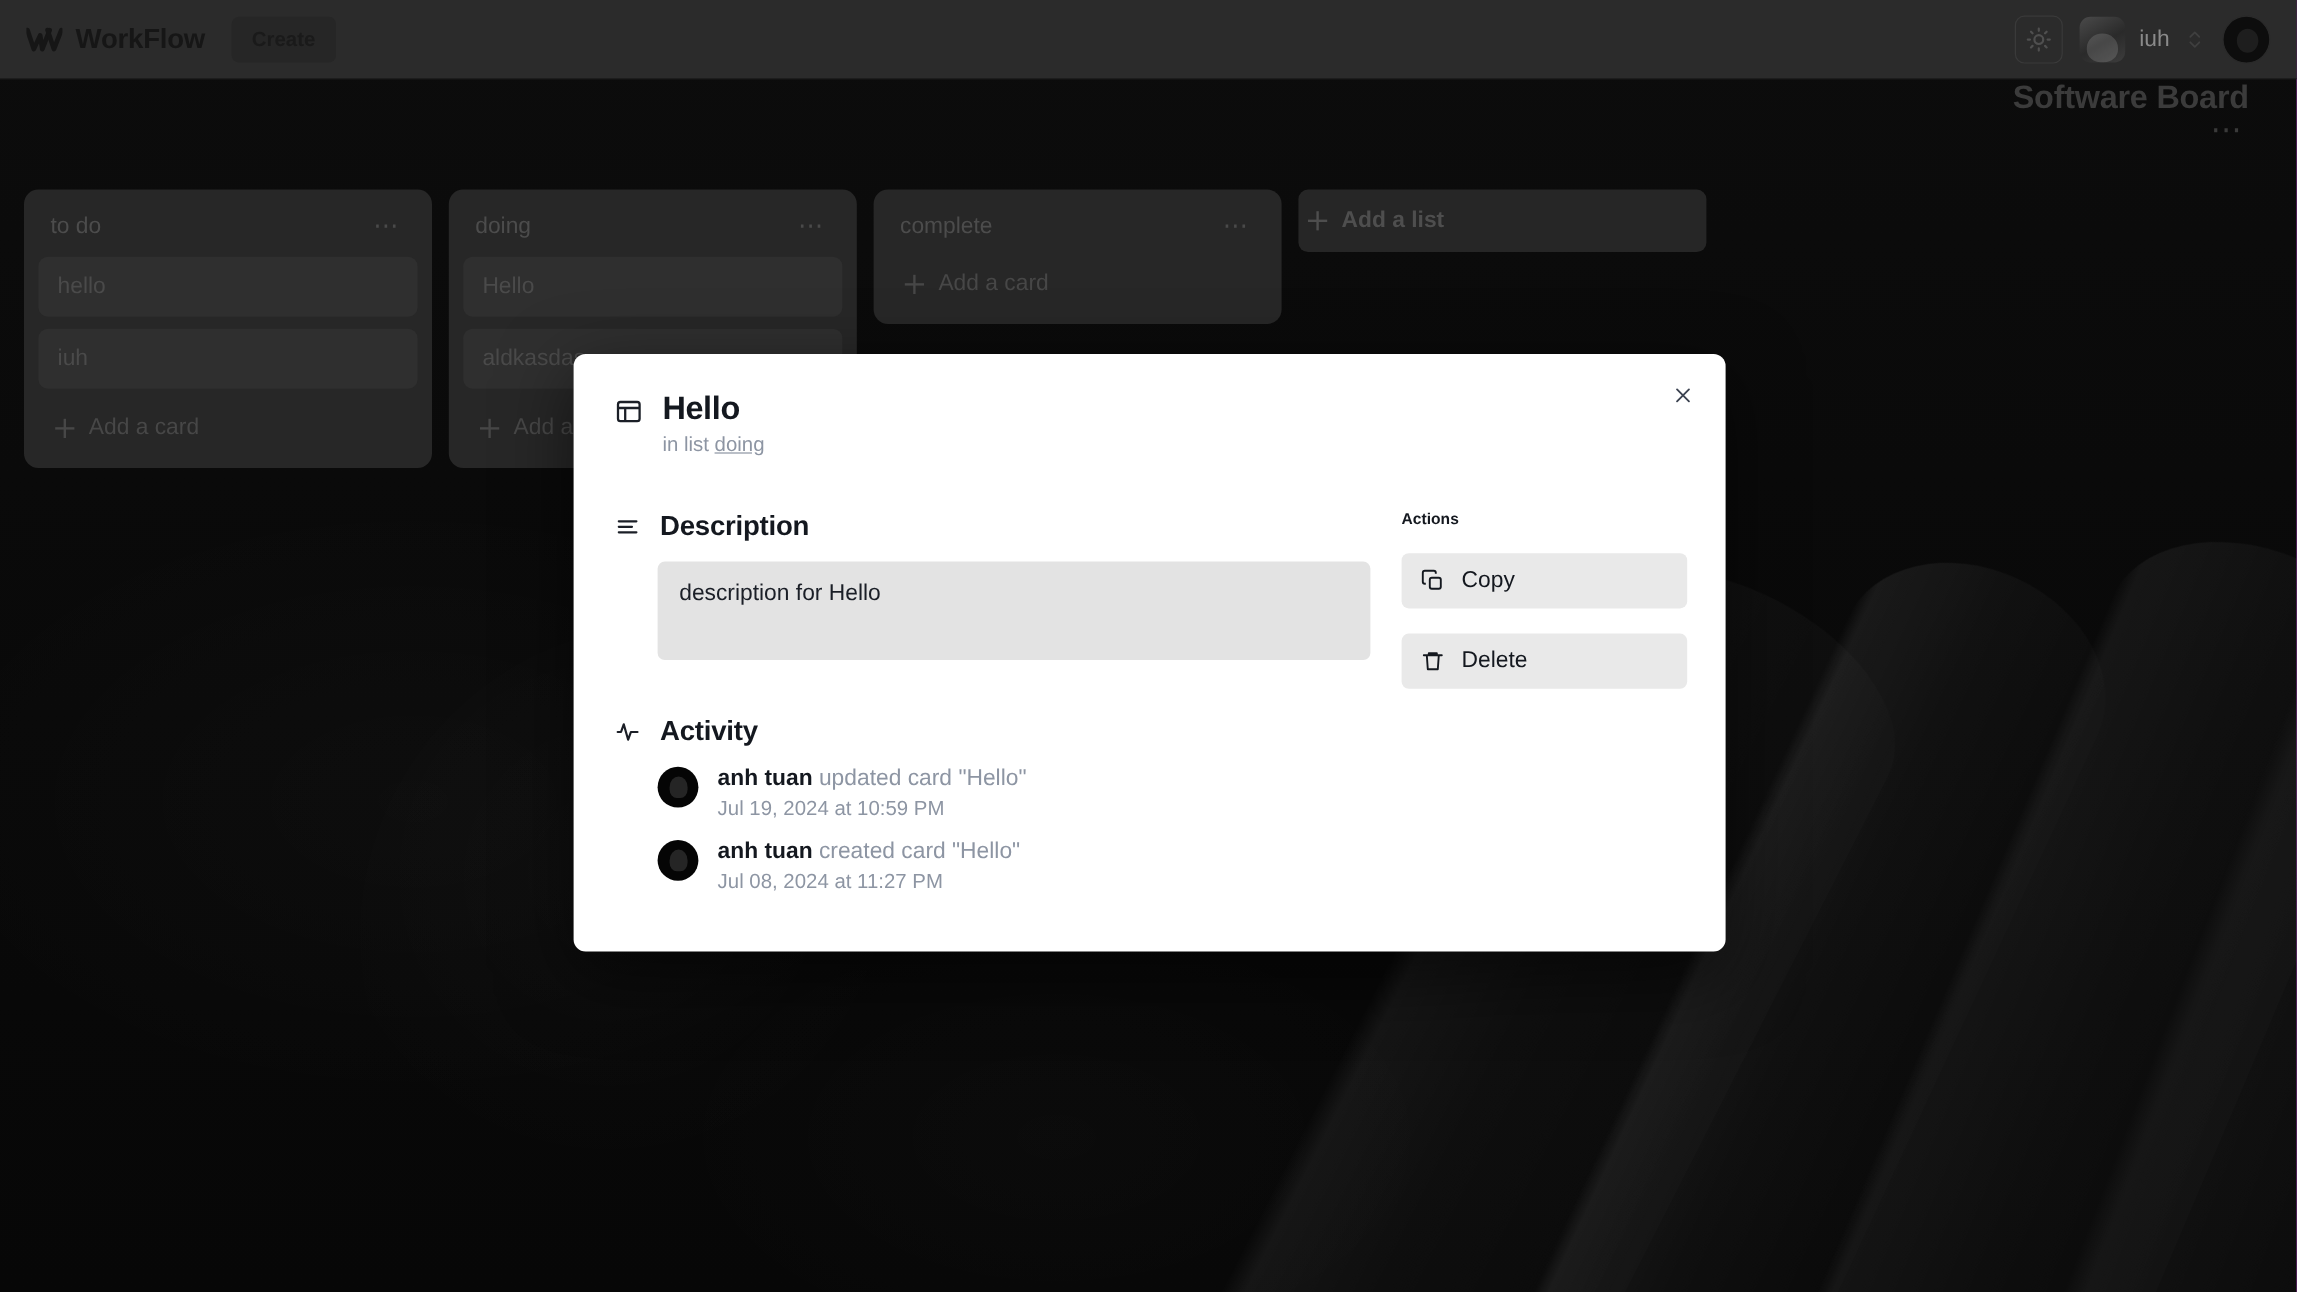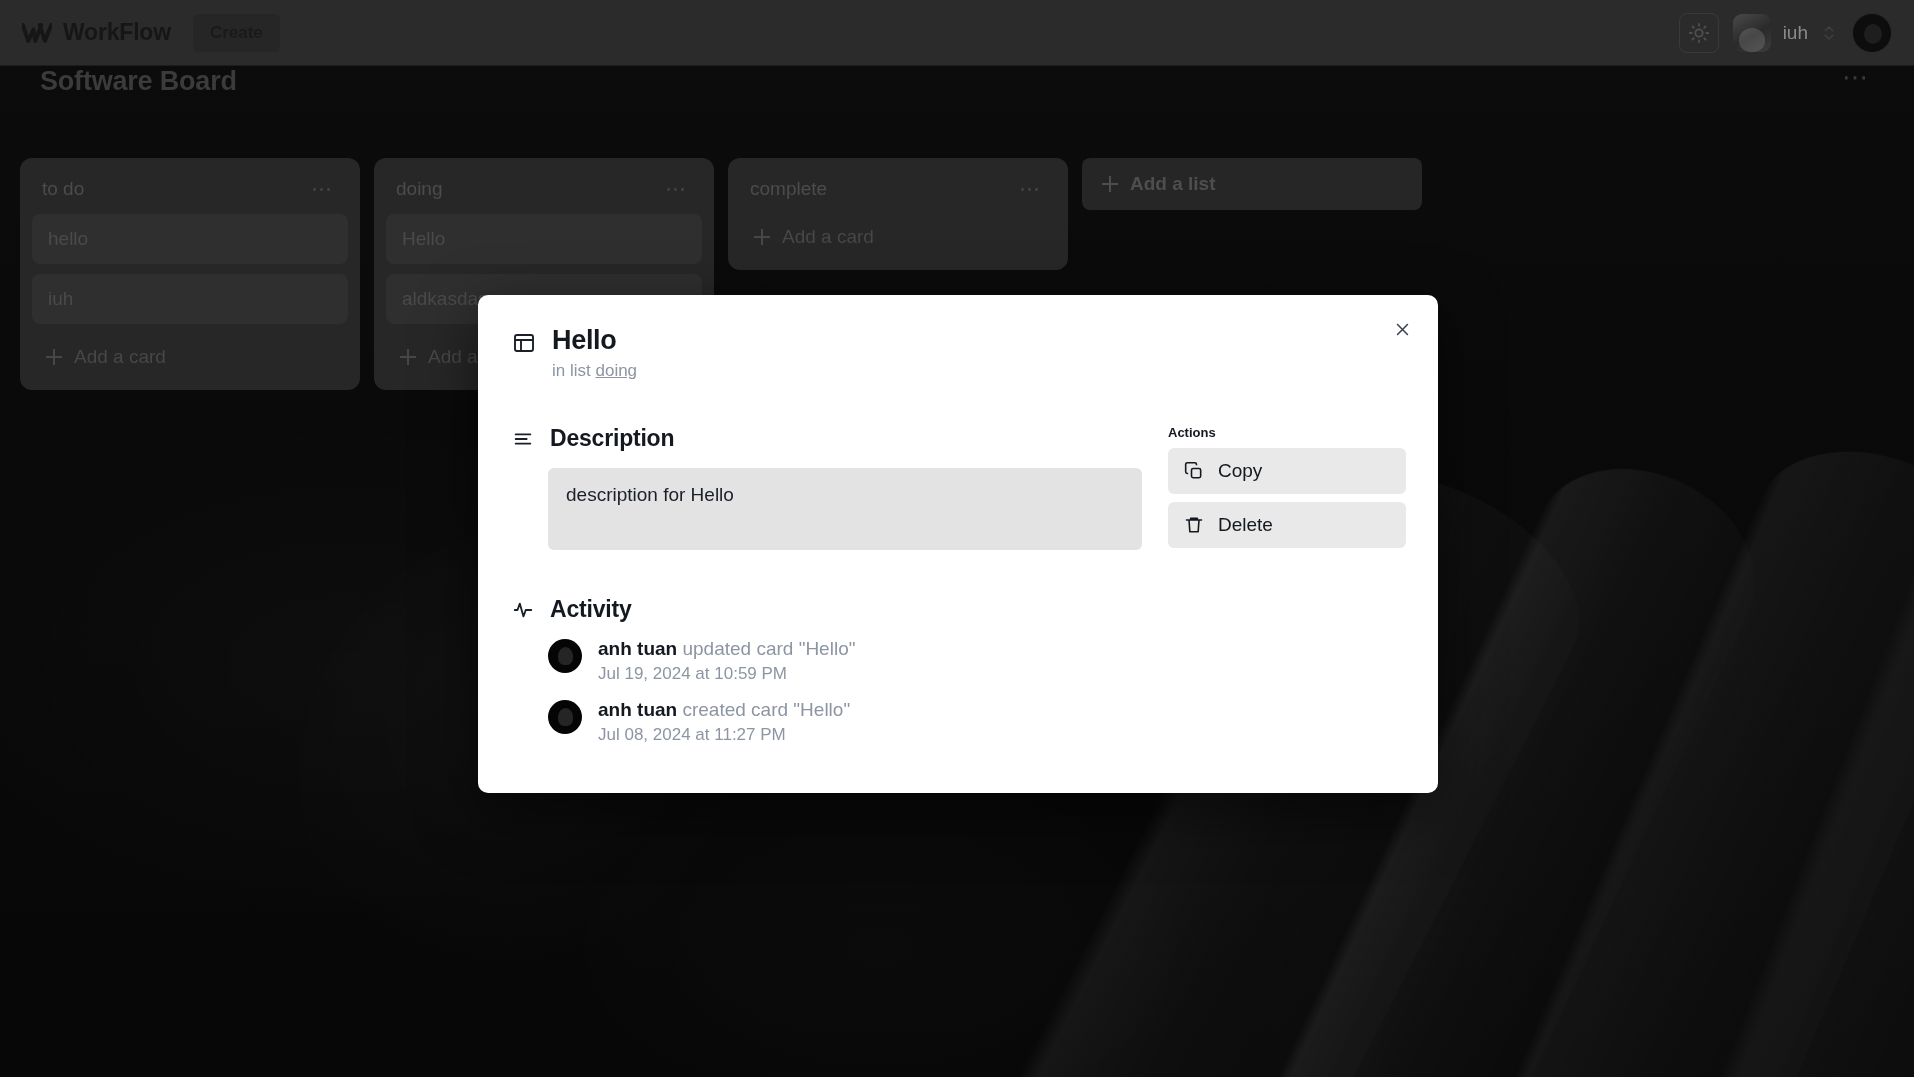--- a/index.html
+++ b/index.html
@@ -123,23 +123,24 @@
   .user-avatar::after{
     content:""; position:absolute; left:11px; top:10px;
     width:18px; height:20px; border-radius:50%;
     background: rgba(255,255,255,0.07);
   }
 
   
   .board-head {
     position: absolute; top: 66px; left: 0;
     width: 1914px; height: 64px;
-    display: flex; align-items: flex-start;
+    display: flex; align-items: flex-end;
     padding: 0 40px;
     z-index: 3;
+    flex-direction: column;
   }
   .board-title {
     color: #3b3b3b; font-size: 27px; font-weight: 700;
     letter-spacing: -0.2px;
   }
   .board-menu {
     margin-left: auto; color: #3a3a3a; font-size: 26px;
     line-height: 10px; letter-spacing: 2px;
     cursor: pointer; padding: 6px 4px;
   }
@@ -190,21 +191,21 @@
   }
   .plus::before{ left:0; top:7px; width:16px; height:2px; }
   .plus::after{ left:7px; top:0; width:2px; height:16px; }
 
   .add-list {
     width: 340px;
     height: 52px;
     background: #262626;
     border-radius: 8px;
     display: flex; align-items: center; gap: 12px;
-    padding: 0 20px;
+    padding: 0 8px;
     color: #4e4e4e; font-size: 19px; font-weight: 600;
     cursor: pointer;
   }
 
   
   .modal {
     position: absolute;
     left: 478px; top: 295px;
     width: 960px;
     background: #ffffff;
@@ -271,21 +272,21 @@
   .act-user { color: #14181f; font-weight: 700; }
   .act-time { font-size: 17px; color: #8d95a3; margin-top: 3px; }
 
   .body-side { width: 238px; flex: none; }
   .side-label { font-size: 13px; font-weight: 700; color: #14181f; }
   .action-btn {
     width: 100%;
     display: flex; align-items: center; gap: 14px;
     background: #e9e9e9; border: none; border-radius: 6px;
     padding: 12px 16px;
-    margin-top: 8px;
+    margin-top: 21px;
     font-size: 19px; color: #14181f;
     cursor: pointer;
     font-family: "Liberation Sans", sans-serif;
     text-align: left;
   }
   .action-btn svg { flex: none; }
 </style>
 </head>
 <body>
 

